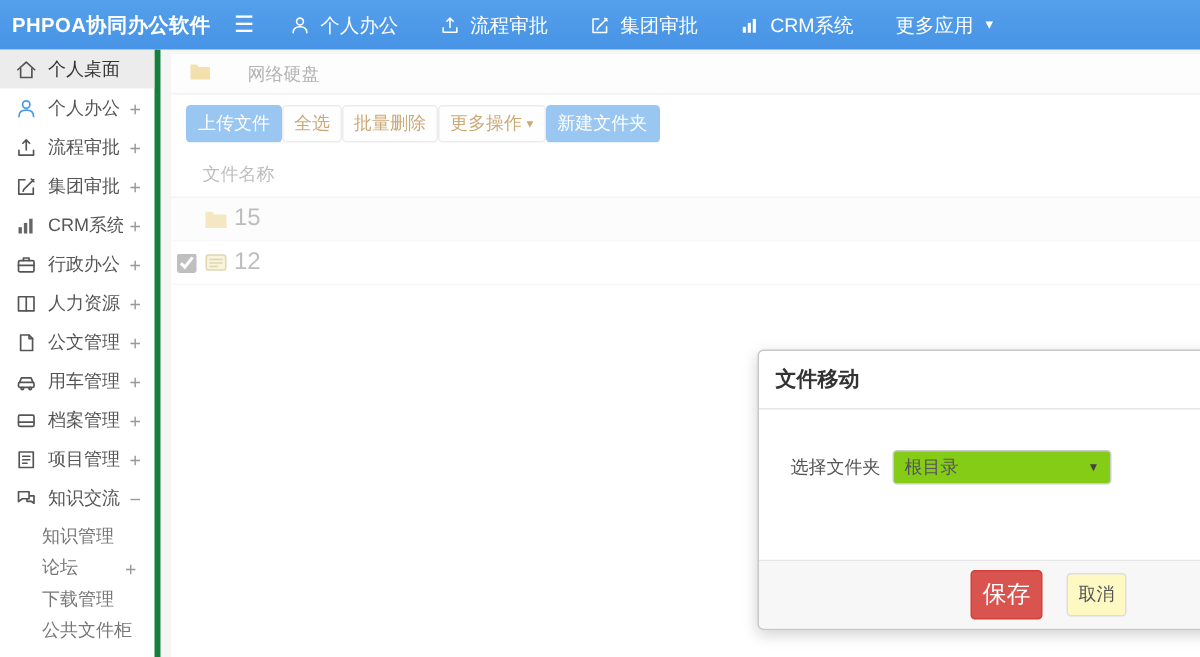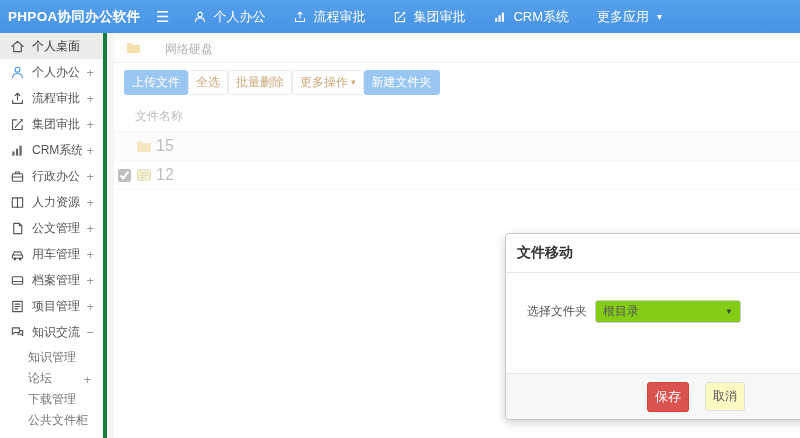--- a/index.html
+++ b/index.html
@@ -103,21 +103,21 @@
     width:146px; height:23px; background:#84cc16; border:1px solid #ccc; border-radius:3px;
     display:flex; align-items:center; justify-content:space-between;
     padding:0 7px; cursor:pointer; color:#555;
   }
   .sel .sel-caret { font-size:8px; color:#444; }
   .modal-footer {
     position:absolute; left:0; right:0; bottom:0; height:46px;
     background:#f7f7f7; border-top:1px solid #e5e5e5; border-radius:0 0 4px 4px;
     display:flex; align-items:center; gap:16px; padding-left:141px;
   }
-  .btn-save { background:#d9534f; color:#fff; border:1px solid #d43f3a; padding:5px 7px; border-radius:3px; font-size:13px; cursor:pointer; }
+  .btn-save { background:#d9534f; color:#fff; border:1px solid #d43f3a; padding:5px 7px; border-radius:3px; font-size:16px; cursor:pointer; }
   .btn-cancel { background:#fef9c3; color:#555; border:1px solid #ddd; padding:5px 7px; border-radius:3px; font-size:12px; cursor:pointer; }
 
   svg { stroke-linecap:round; stroke-linejoin:round; }
 </style>
 </head>
 <body>
 
 <div class="topbar">
   <div class="logo">PHPOA协同办公软件</div>
   <div class="hamburger">☰</div>

